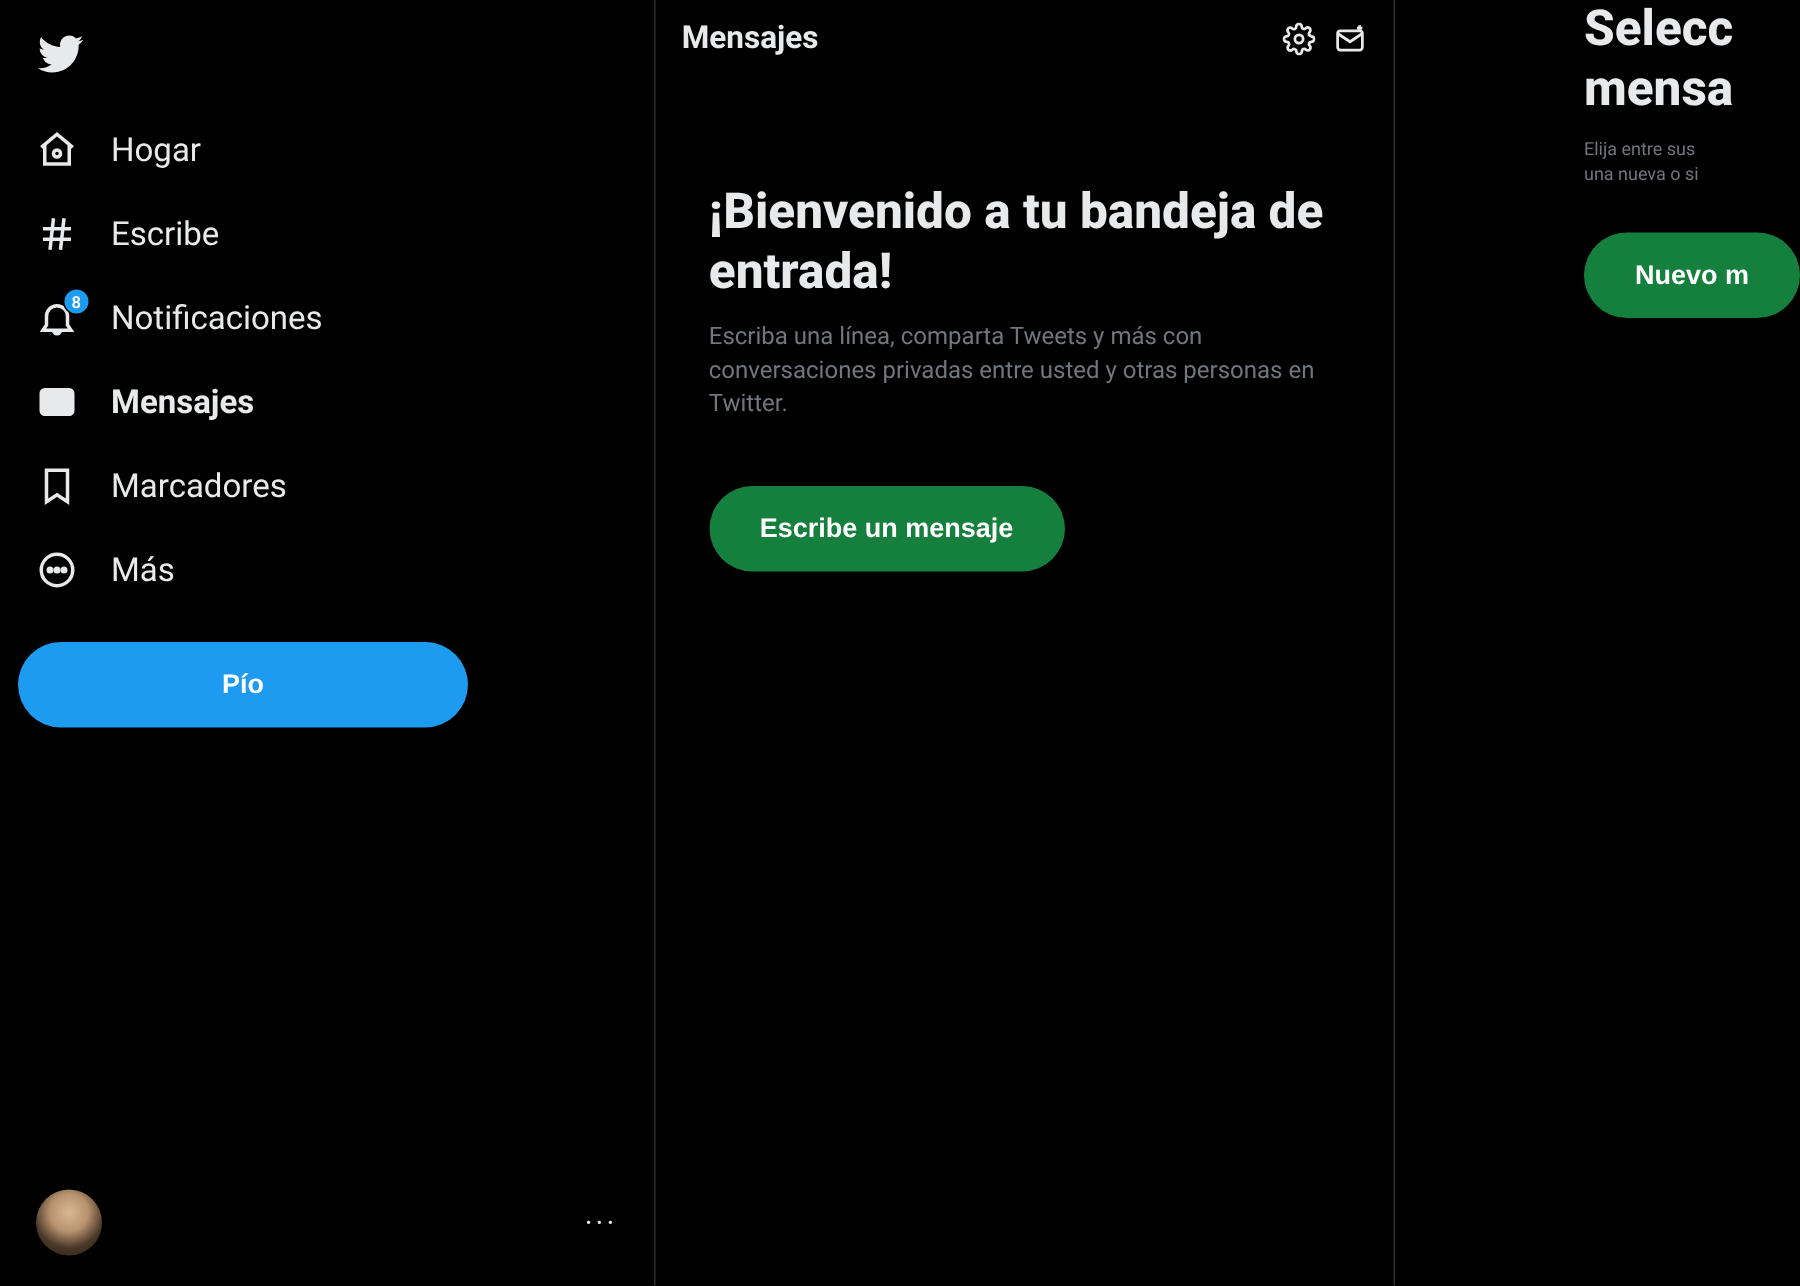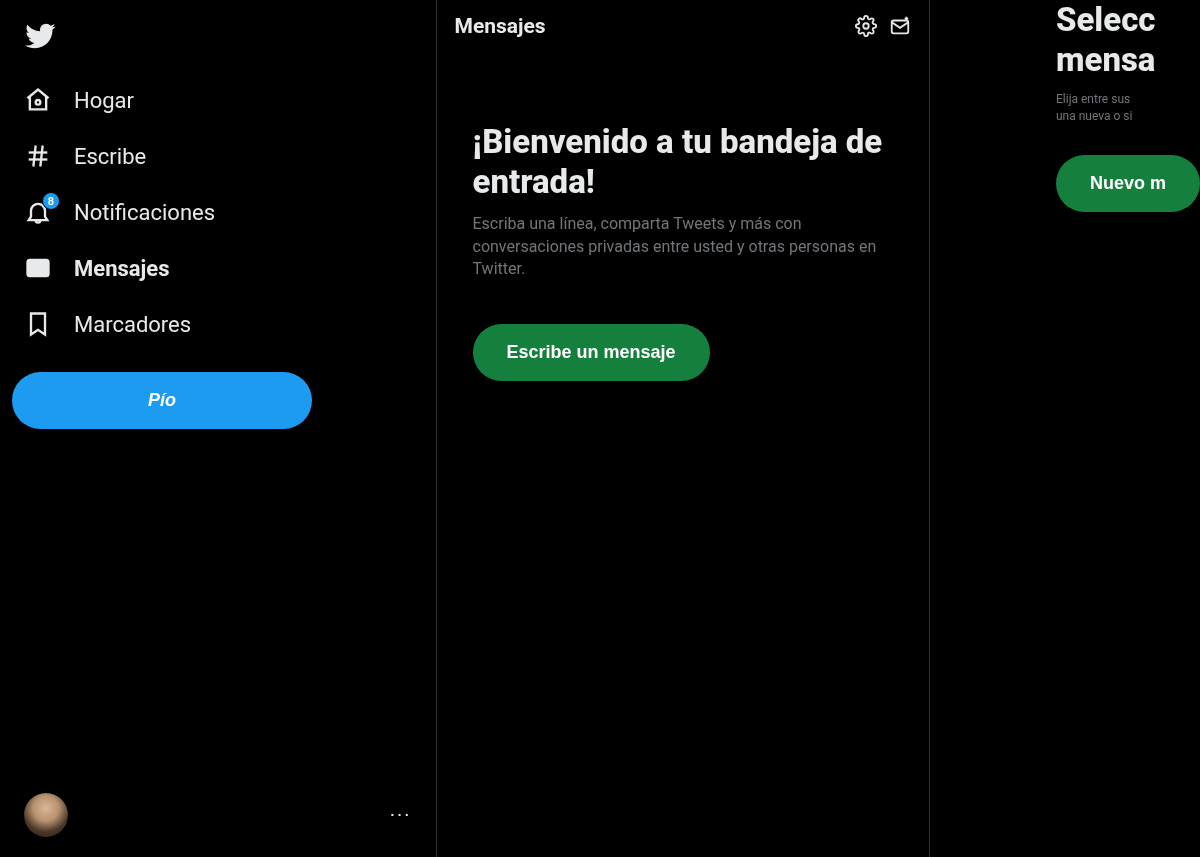--- a/index.html
+++ b/index.html
@@ -91,21 +91,20 @@
       margin-top: 20px;
       background: #1d9bf0;
       color: #fff;
       border: none;
       border-radius: 9999px;
       font-size: 18px;
       font-weight: 700;
       padding: 18px 0;
       width: 300px;
       cursor: pointer;
-      font-style: italic;
     }
     .account-row {
       margin-top: auto;
       padding: 12px;
       display: flex;
       align-items: center;
       gap: 12px;
       border-radius: 9999px;
       cursor: pointer;
     }
@@ -266,20 +265,31 @@
       <span class="nav-icon">
         <svg viewBox="0 0 24 24">
             <path d="M6 3h12v18l-6-4-6 4z"></path>
           </svg>
       </span>
       <span>Marcadores</span>
     </div>
 
 
 
+    <div class="nav-item">
+      <span class="nav-icon">
+        <svg viewBox="0 0 24 24">
+            <circle cx="12" cy="12" r="9"></circle>
+            <circle cx="8" cy="12" r="1" fill="#e7e9ea"></circle>
+            <circle cx="12" cy="12" r="1" fill="#e7e9ea"></circle>
+            <circle cx="16" cy="12" r="1" fill="#e7e9ea"></circle>
+          </svg>
+      </span>
+      <span>Más</span>
+    </div>
 
   </div>
 
   <button class="tweet-btn">Pío</button>
 
   <div class="account-row">
     <div class="avatar"></div>
     <span class="account-menu-icon">···</span>
   </div>
 </nav>

